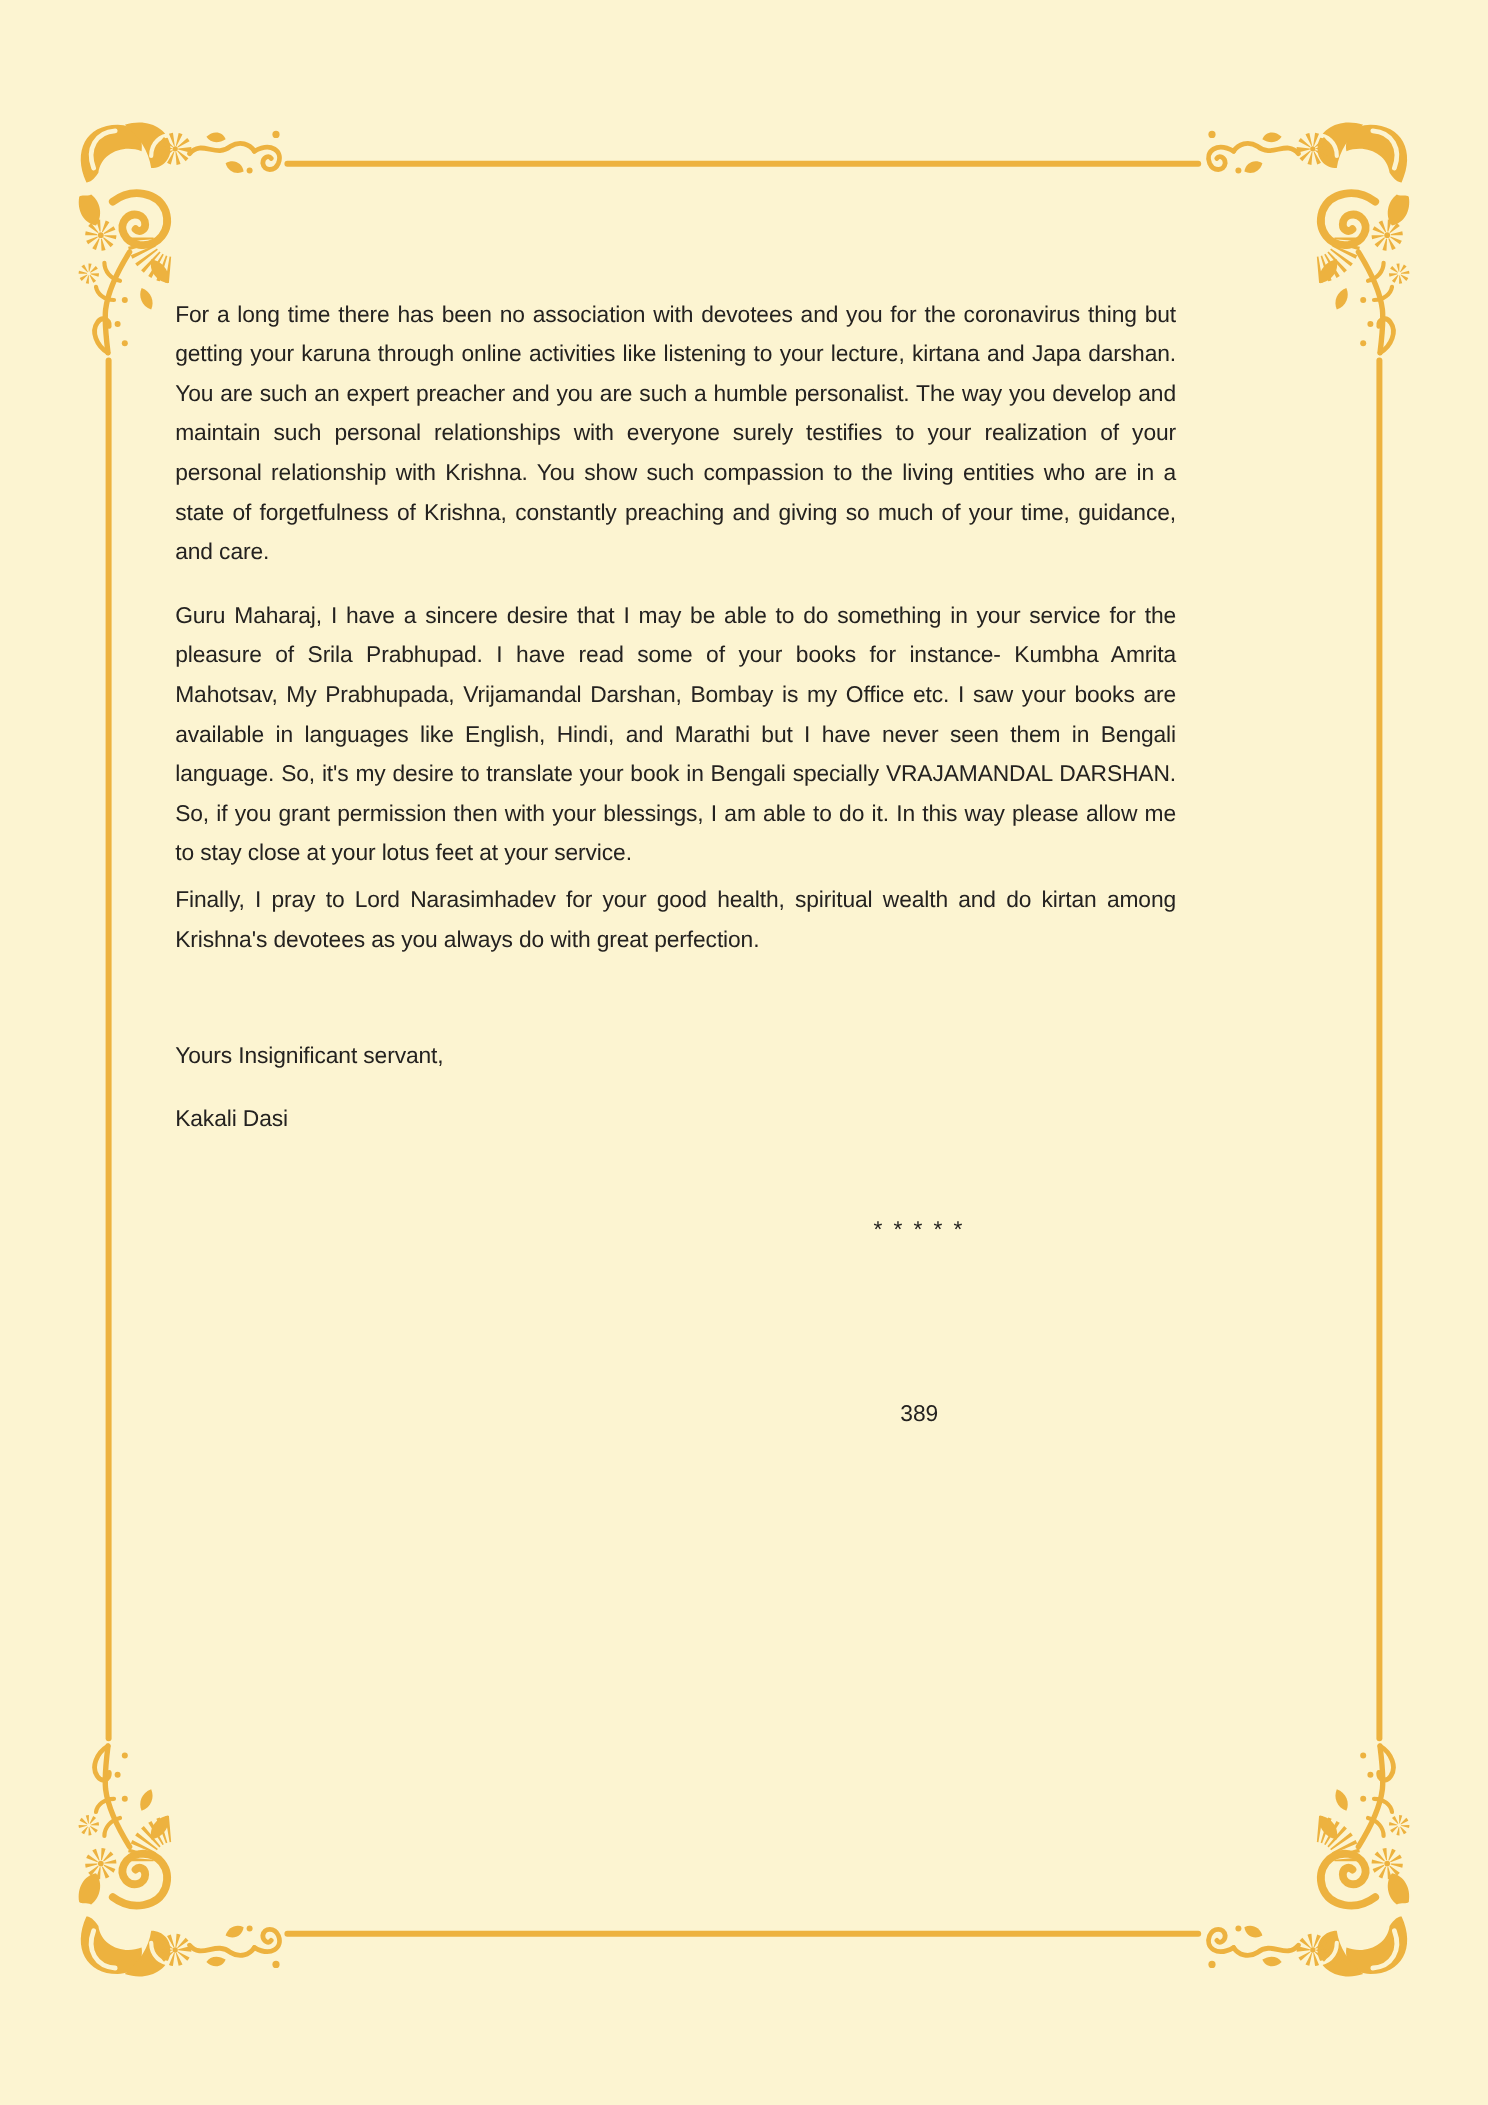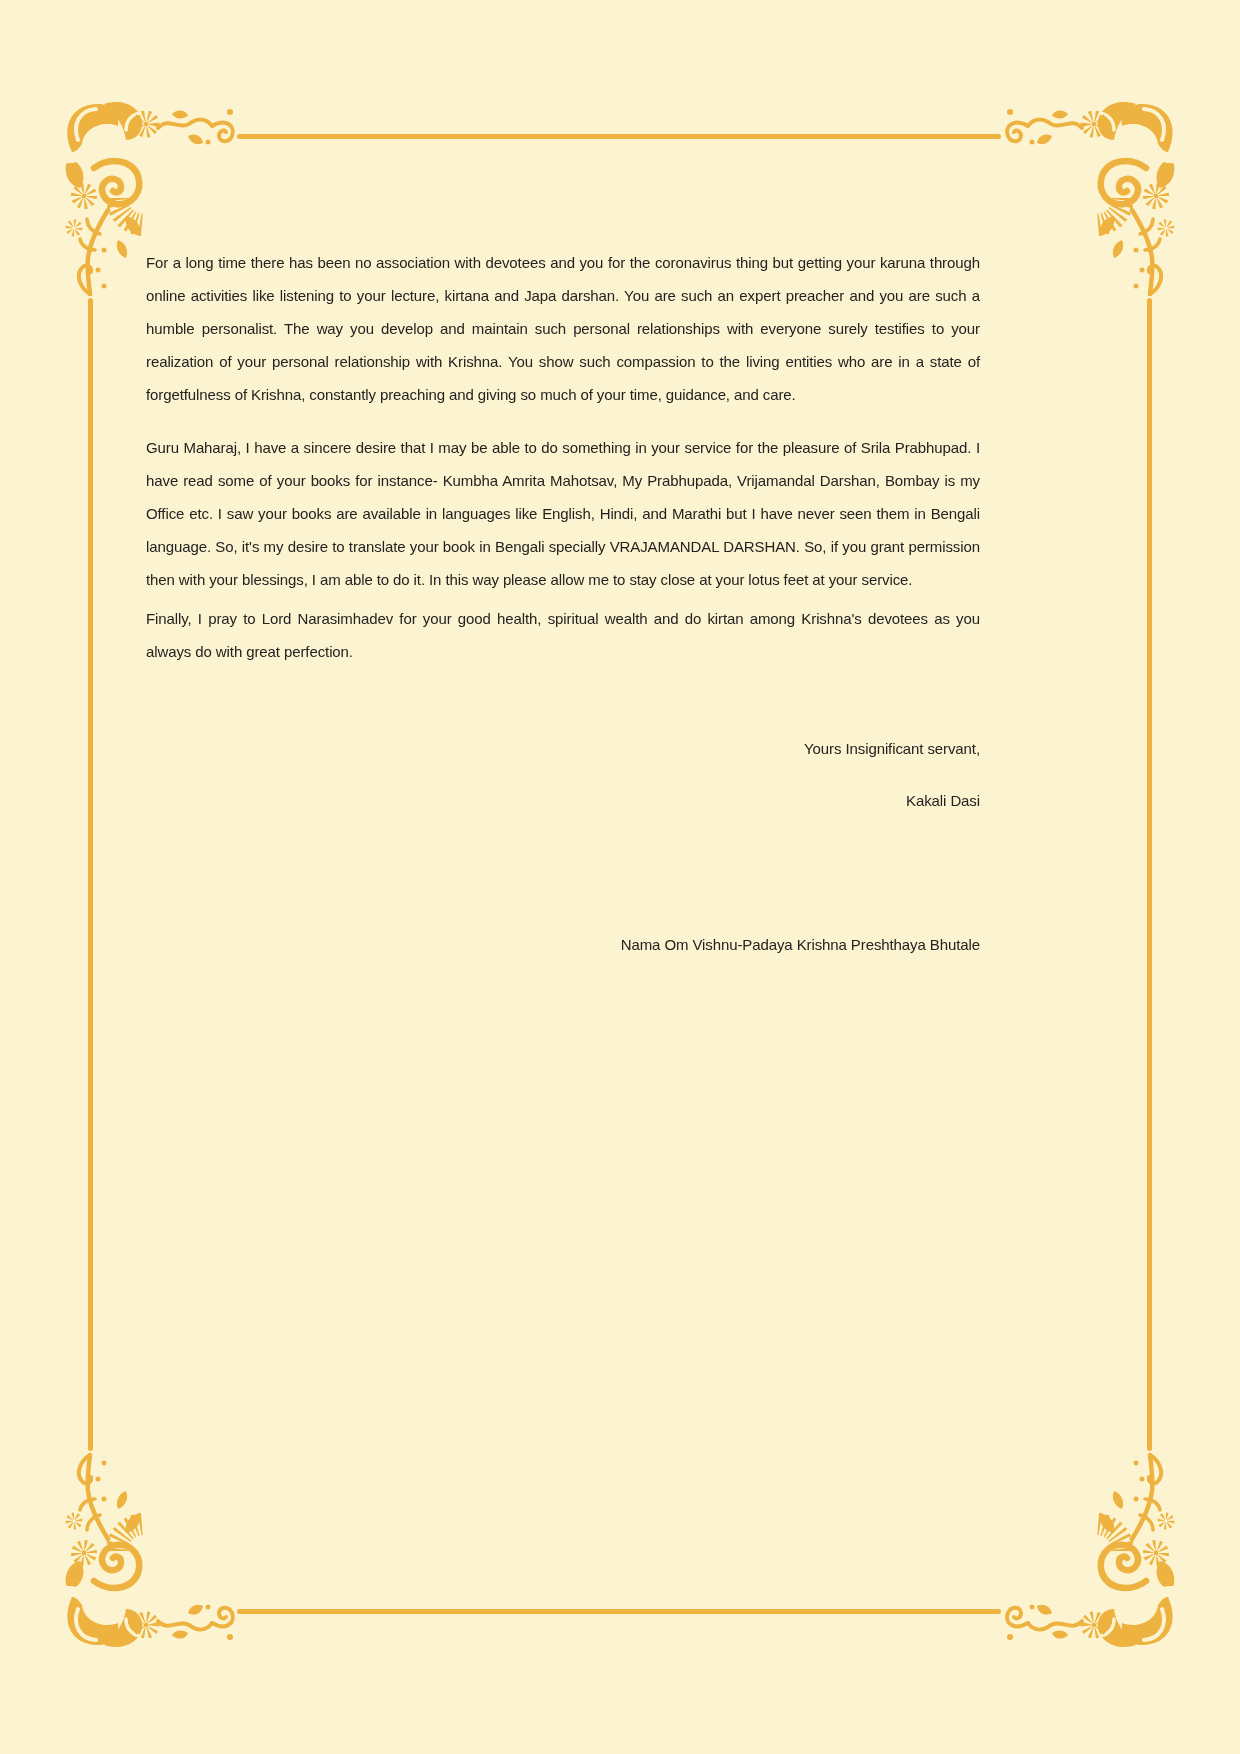--- a/index.html
+++ b/index.html
@@ -38,25 +38,25 @@
   .corner.bl { left: 60px;   top: 1451px; transform: scaleY(-1); }
   .corner.br { left: 1000px; top: 1451px; transform: scale(-1,-1); }
 
   
   .content {
     position: absolute;
     left: 146px;
     top: 0;
     width: 834px;
     display: flow-root;
-    font-size: 15px;
+    font-size: 19px;
     line-height: 33px;
     letter-spacing: -0.1px;
   }
-  .content p { margin: 0; text-align: right; }
+  .content p { margin: 0; }
   p.justified { text-align: justify; }
   p.mt-p1   { margin-top: 246px; }
   p.mt-p2   { margin-top: 20px; }
   p.mt-p3   { margin-top: 6px; }
   p.mt-close{ margin-top: 64px; }
   p.mt-name { margin-top: 19px; }
   p.mt-loc  { margin-top: 17px; }
   p.mt-stars{ margin-top: 60px; }
   p.mt-dear { margin-top: 22px; }
   p.mt-obei { margin-top: 67px; }
@@ -149,17 +149,16 @@
     <p class="justified mt-p1">For a long time there has been no association with devotees and you for the coronavirus thing but getting your karuna through online activities like listening to your lecture, kirtana and Japa darshan. You are such an expert preacher and you are such a humble personalist. The way you develop and maintain such personal relationships with everyone surely testifies to your realization of your personal relationship with Krishna. You show such compassion to the living entities who are in a state of forgetfulness of Krishna, constantly preaching and giving so much of your time, guidance, and care.</p>
     <p class="justified mt-p2">Guru Maharaj, I have a sincere desire that I may be able to do something in your service for the pleasure of Srila Prabhupad. I have read some of your books for instance- Kumbha Amrita Mahotsav, My Prabhupada, Vrijamandal Darshan, Bombay is my Office etc. I saw your books are available in languages like English, Hindi, and Marathi but I have never seen them in Bengali language. So, it's my desire to translate your book in Bengali specially VRAJAMANDAL DARSHAN. So, if you grant permission then with your blessings, I am able to do it. In this way please allow me to stay close at your lotus feet at your service.</p>
     <p class="justified mt-p3">Finally, I pray to Lord Narasimhadev for your good health, spiritual wealth and do kirtan among Krishna's devotees as you always do with great perfection.</p>
 
     <p class="mt-close">Yours Insignificant servant,</p>
     <p class="mt-name">Kakali Dasi</p>
 
     <p class="full-center stars mt-stars">* * * * *</p>
 
 
-    <p class="mt-m1">Nama Om Vishnu-Padaya Krishna Preshthaya Bhutale</p>
 
     <p class="full-center mt-pageno">389</p>
   </main>
 </div>
 
 </body></html>

